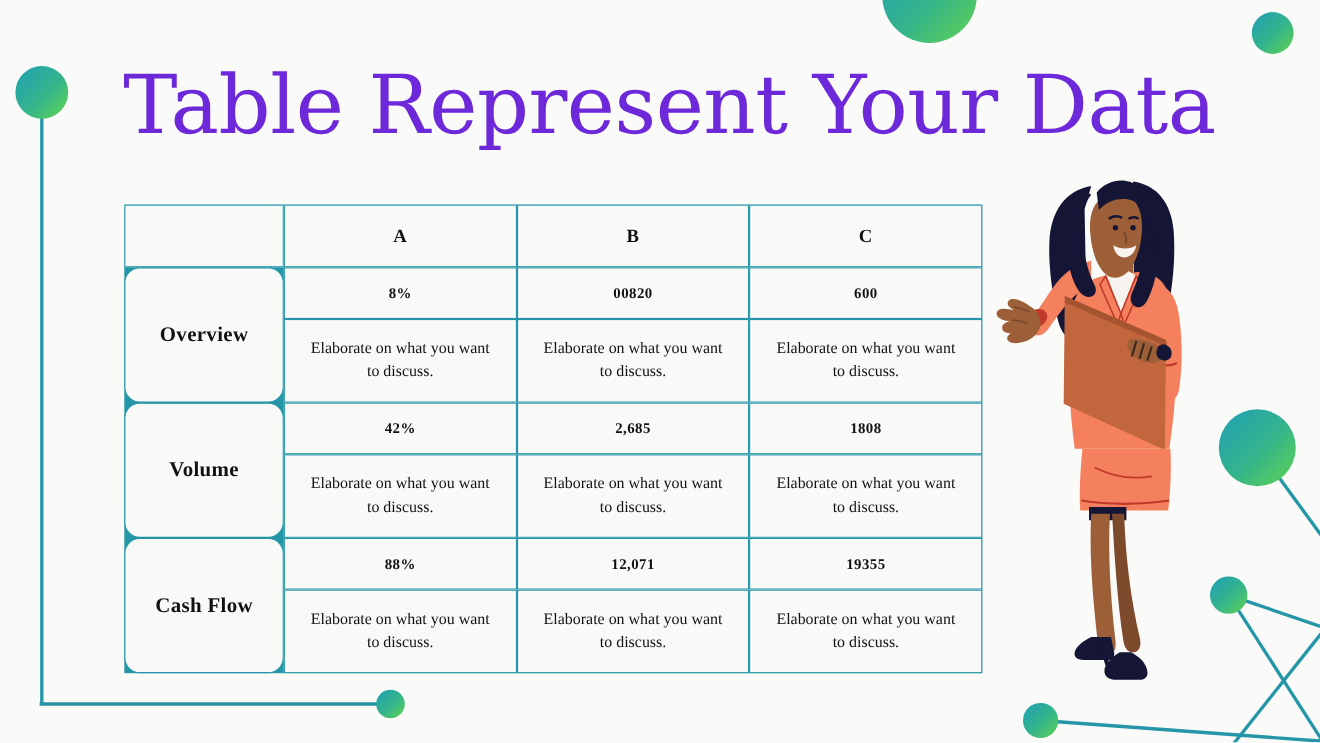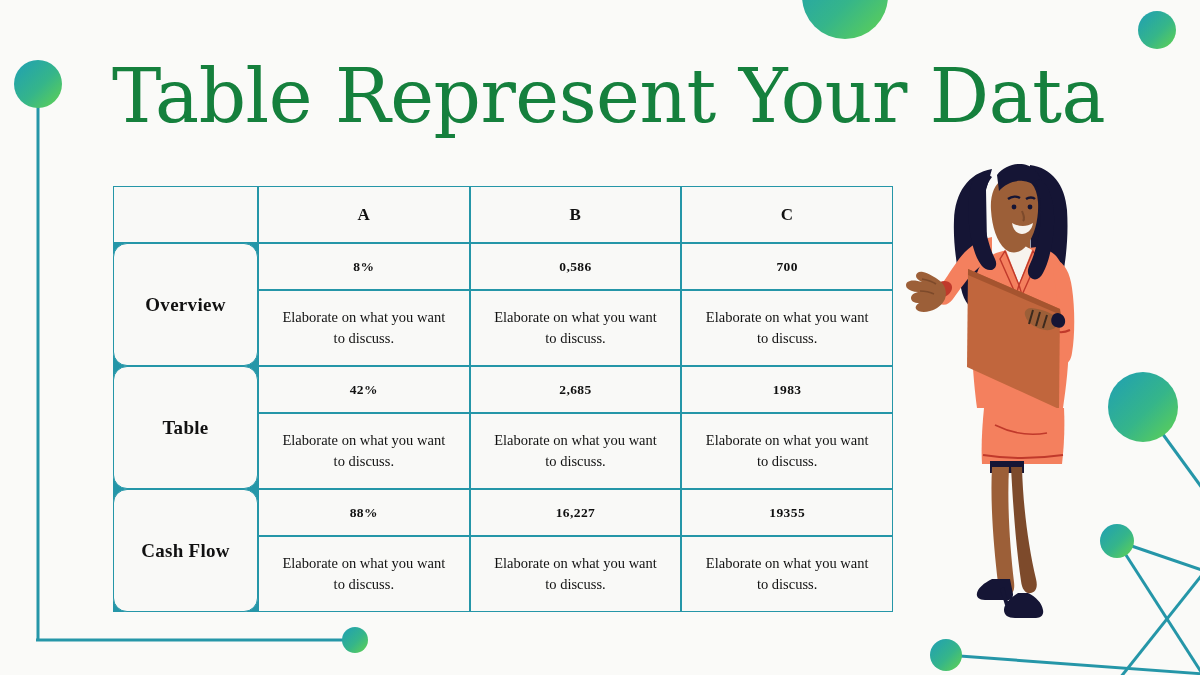--- a/index.html
+++ b/index.html
@@ -36,21 +36,21 @@
   
   #page-title {
     position: absolute;
     left: 112px;
     top: 58px;
     width: 1000px;
     font-family: "DejaVu Serif", "Liberation Serif", serif;
     font-size: 74px;
     font-weight: 400;
     letter-spacing: -0.5px;
-    color: #15803d;
+    color: #6d28d9;
     line-height: 1.05;
     white-space: nowrap;
   }
 
   
   #data-table-wrap {
     position: absolute;
     left: 113px;
     top: 186px;
     width: 780px;
@@ -178,57 +178,57 @@
           <th class="col-head">A</th>
           <th class="col-head">B</th>
           <th class="col-head">C</th>
         </tr>
       </thead>
       <tbody>
 
         <tr>
           <td class="row-label" rowspan="2">Overview</td>
           <td class="metric-cell">8%</td>
-          <td class="metric-cell">0,586</td>
-          <td class="metric-cell">700</td>
-        </tr>
-        <tr>
-          <td class="desc-cell">
-            <span class="desc-inner">Elaborate on what you want to discuss.</span>
-          </td>
-          <td class="desc-cell">
-            <span class="desc-inner">Elaborate on what you want to discuss.</span>
-          </td>
-          <td class="desc-cell">
-            <span class="desc-inner">Elaborate on what you want to discuss.</span>
-          </td>
-        </tr>
-
-        <tr>
-          <td class="row-label" rowspan="2">Table</td>
+          <td class="metric-cell">00820</td>
+          <td class="metric-cell">600</td>
+        </tr>
+        <tr>
+          <td class="desc-cell">
+            <span class="desc-inner">Elaborate on what you want to discuss.</span>
+          </td>
+          <td class="desc-cell">
+            <span class="desc-inner">Elaborate on what you want to discuss.</span>
+          </td>
+          <td class="desc-cell">
+            <span class="desc-inner">Elaborate on what you want to discuss.</span>
+          </td>
+        </tr>
+
+        <tr>
+          <td class="row-label" rowspan="2">Volume</td>
           <td class="metric-cell">42%</td>
           <td class="metric-cell">2,685</td>
-          <td class="metric-cell">1983</td>
+          <td class="metric-cell">1808</td>
         </tr>
         <tr>
           <td class="desc-cell">
             <span class="desc-inner">Elaborate on what you want to discuss.</span>
           </td>
           <td class="desc-cell">
             <span class="desc-inner">Elaborate on what you want to discuss.</span>
           </td>
           <td class="desc-cell">
             <span class="desc-inner">Elaborate on what you want to discuss.</span>
           </td>
         </tr>
 
         <tr>
           <td class="row-label" rowspan="2">Cash Flow</td>
           <td class="metric-cell">88%</td>
-          <td class="metric-cell">16,227</td>
+          <td class="metric-cell">12,071</td>
           <td class="metric-cell">19355</td>
         </tr>
         <tr>
           <td class="desc-cell">
             <span class="desc-inner">Elaborate on what you want to discuss.</span>
           </td>
           <td class="desc-cell">
             <span class="desc-inner">Elaborate on what you want to discuss.</span>
           </td>
           <td class="desc-cell">

